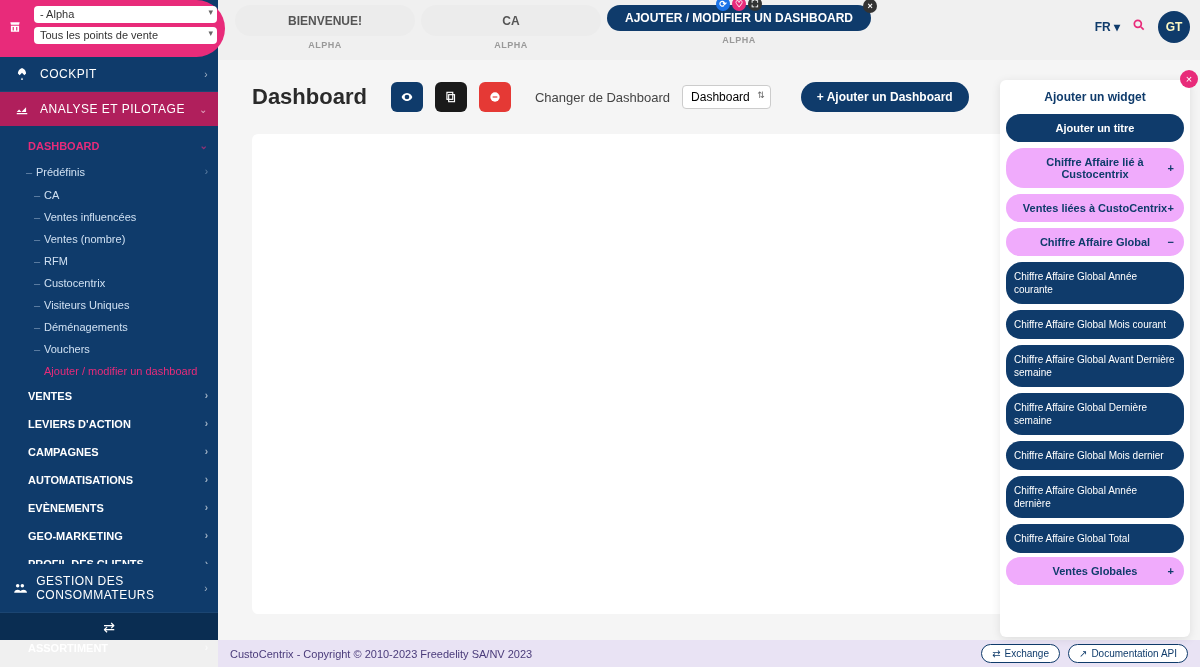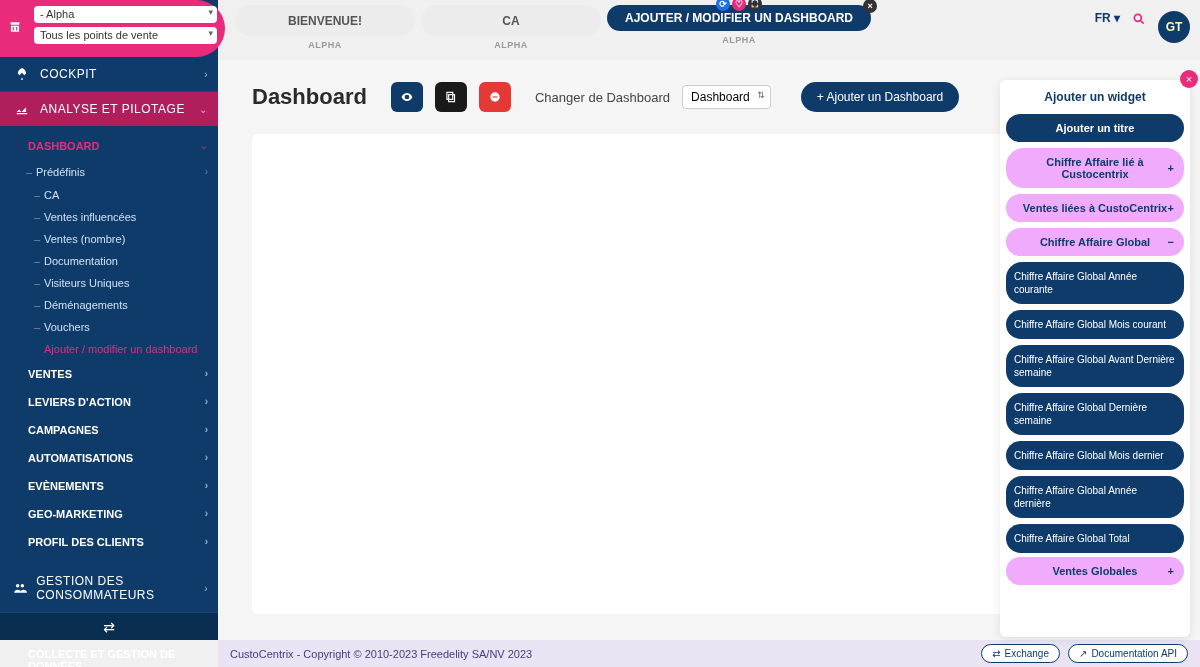--- a/index.html
+++ b/index.html
@@ -37,37 +37,37 @@
 .tab-pill { border-radius:18px; padding:9px 24px 8px; font-size:12px; font-weight:700; min-width:180px; text-align:center; position:relative; cursor:pointer; }
 .tab-pill.light { background:#ececec; color:#555; }
 .tab-pill.active { background:#0f3b6b; color:#fff; }
 .tab-sub { font-size:9px; color:#999; text-align:center; margin-top:4px; letter-spacing:.5px; font-weight:600; }
 .tab-wrap { display:flex; flex-direction:column; align-items:center; }
 .tab-badges { position:absolute; top:-8px; left:50%; transform:translateX(-50%); display:flex; gap:2px; }
 .badge-dot { width:14px; height:14px; border-radius:50%; background:#1a73e8; color:#fff; font-size:9px; display:flex; align-items:center; justify-content:center; }
 .badge-dot.pink { background:#e82b7a; }
 .tab-close { position:absolute; top:-6px; right:-6px; width:14px; height:14px; border-radius:50%; background:#333; color:#fff; font-size:9px; display:flex; align-items:center; justify-content:center; }
 
-.top-right { margin-left:auto; display:flex; align-items:flex-start; gap:12px; padding-top:6px; }
+.top-right { margin-left:auto; display:flex; align-items:center; gap:12px; padding-top:6px; }
 .lang { color:#0f3b6b; font-size:12px; font-weight:700; cursor:pointer; }
 .search-ico { color:#e82b7a; font-size:17px; cursor:pointer; }
 .avatar { width:32px; height:32px; border-radius:50%; background:#0f3b6b; color:#fef9c3; font-size:12px; font-weight:700; display:flex; align-items:center; justify-content:center; cursor:pointer; }
 
 
 .main { position:absolute; left:218px; top:60px; right:0; bottom:27px; background:#f5f5f5; padding:20px 20px 0 34px; overflow:hidden; }
 .main-head { display:flex; align-items:center; gap:12px; margin-bottom:20px; flex-wrap:wrap; }
 .page-title { font-size:22px; font-weight:700; color:#2a2a2a; margin-right:12px; }
 .icon-btn { width:32px; height:30px; border-radius:6px; display:flex; align-items:center; justify-content:center; cursor:pointer; }
 .icon-btn.blue { background:#0f3b6b; color:#fff; }
 .icon-btn.dark { background:#1a1a1a; color:#fff; }
 .icon-btn.red { background:#e53935; color:#fff; }
 .change-label { font-size:13px; color:#444; margin-left:12px; }
 .dd { background:#fff; border:1px solid #ccc; border-radius:4px; padding:4px 20px 4px 8px; font-size:12px; position:relative; cursor:pointer; }
 .dd::after { content:'⇅'; position:absolute; right:5px; top:4px; font-size:9px; color:#666; }
-.add-btn { background:#0f3b6b; color:#fff; border-radius:18px; padding:8px 16px; font-size:12px; font-weight:400; cursor:pointer; margin-left:18px; }
+.add-btn { background:#0f3b6b; color:#fff; border-radius:18px; padding:8px 16px; font-size:12px; font-weight:700; cursor:pointer; margin-left:18px; }
 .puzzle-btn { background:#e82b7a; color:#fff; width:40px; height:34px; border-radius:8px 0 0 8px; display:flex; align-items:center; justify-content:center; font-size:18px; cursor:pointer; margin-left:auto; }
 
 .canvas { background:#fff; border-radius:6px; height:480px; margin-right:0; }
 
 
 .widget-panel { position:absolute; right:10px; top:80px; width:190px; bottom:30px; background:#fff; border-radius:6px; padding:10px 6px; overflow-y:auto; z-index:20; box-shadow:0 2px 10px rgba(0,0,0,.1); }
 .widget-panel::-webkit-scrollbar { width:6px; }
 .widget-panel::-webkit-scrollbar-thumb { background:#ccc; border-radius:3px; }
 .wp-close { position:absolute; right:2px; top:70px; width:18px; height:18px; border-radius:50%; background:#e82b7a; color:#fff; font-size:11px; display:flex; align-items:center; justify-content:center; cursor:pointer; z-index:21; }
 .wp-title { text-align:center; font-size:12px; font-weight:700; color:#0f3b6b; margin-bottom:10px; }
@@ -126,21 +126,22 @@
       <span>DASHBOARD</span>
       <span class="nav-chevron">⌄</span>
     </div>
     <div class="sub-item">
       <span>Prédéfinis</span>
       <span class="nav-chevron" style="opacity:.4">›</span>
     </div>
     <div class="sub-leaf">CA</div>
     <div class="sub-leaf">Ventes influencées</div>
     <div class="sub-leaf">Ventes (nombre)</div>
-    <div class="sub-leaf">Documentation</div>
+    <div class="sub-leaf">RFM</div>
+    <div class="sub-leaf">Custocentrix</div>
     <div class="sub-leaf">Visiteurs Uniques</div>
     <div class="sub-leaf">Déménagements</div>
     <div class="sub-leaf">Vouchers</div>
     <div class="sub-leaf pink">Ajouter / modifier un dashboard</div>
 
     <div class="sub-head white"><span>VENTES</span><span class="nav-chevron">›</span></div>
     <div class="sub-head white"><span>LEVIERS D'ACTION</span><span class="nav-chevron">›</span></div>
     <div class="sub-head white"><span>CAMPAGNES</span><span class="nav-chevron">›</span></div>
     <div class="sub-head white"><span>AUTOMATISATIONS</span><span class="nav-chevron">›</span></div>
     <div class="sub-head white"><span>EVÈNEMENTS</span><span class="nav-chevron">›</span></div>

